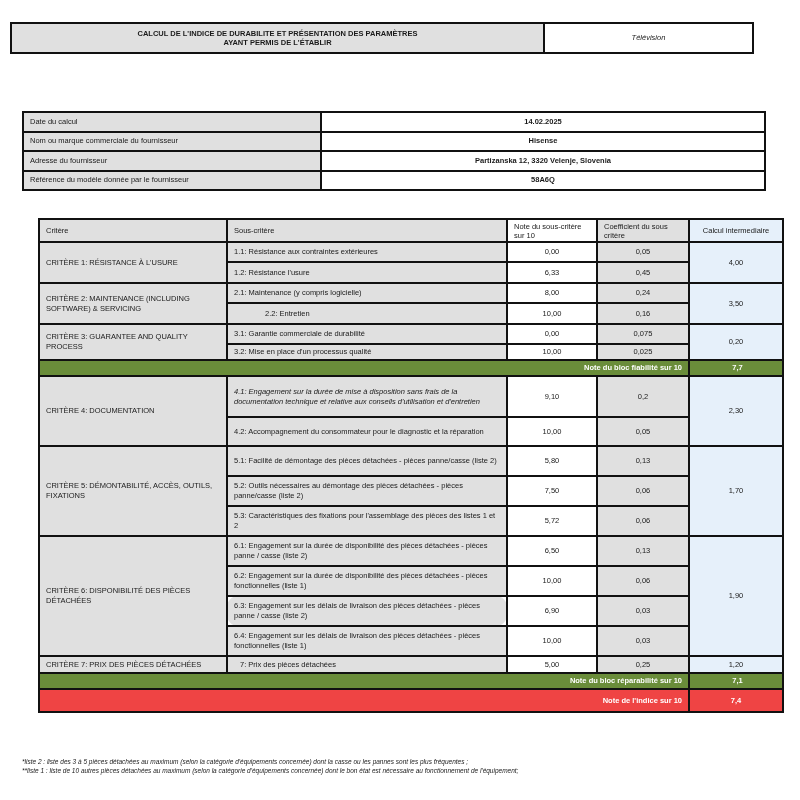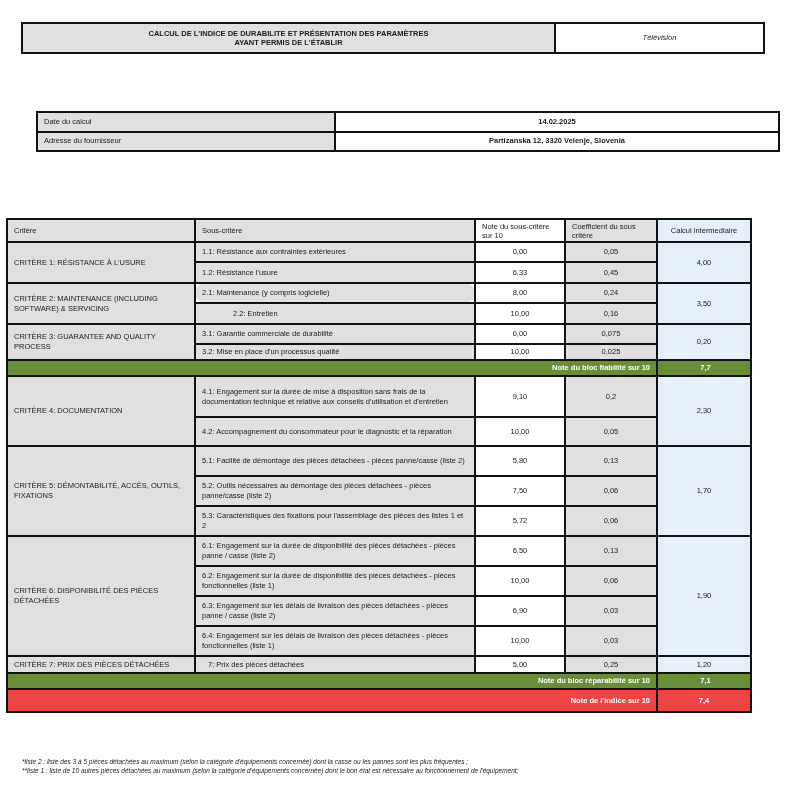--- a/index.html
+++ b/index.html
@@ -3,31 +3,31 @@
 <meta charset="utf-8">
 <style>
   html, body { margin: 0; padding: 0; background: #ffffff; }
   body { width: 800px; height: 800px; position: relative; font-family: "Liberation Sans", "DejaVu Sans", sans-serif; color: #1a1a1a; overflow: hidden; }
   table { border-collapse: collapse; position: absolute; table-layout: fixed; }
   td, th { border: 2px solid #111; font-size: 8px; line-height: 10px; padding: 0 6px; font-weight: normal; }
   .grey { background: #e0e0e0; }
   .white { background: #ffffff; }
   .blue-lt { background: #e6f0fa; }
 
-  #hdr { left: 21px; top: 22px; width: 744px; border-radius: 11px; }
+  #hdr { left: 10px; top: 22px; width: 744px; border-radius: 11px; }
   #hdr td { height: 28px; }
   #hdr .title { width: 519px; text-align: center; font-weight: bold; font-size: 7.5px; line-height: 9px; }
   #hdr .cat { text-align: center; font-style: italic; font-size: 7.5px; }
 
-  #info { left: 36px; top: 111px; width: 744px; }
+  #info { left: 22px; top: 111px; width: 744px; }
   #info td { height: 17.5px; }
   #info td.lbl { width: 284px; font-size: 7.5px; }
   #info td.val { text-align: center; font-weight: bold; font-size: 7.5px; }
 
-  #main { left: 6px; top: 218px; width: 744px; }
+  #main { left: 38px; top: 218px; width: 744px; }
   #main th { text-align: left; height: 21px; font-size: 7.5px; line-height: 9px; }
   #main th.calc { text-align: center; background: #e6f0fa; }
   #main td { font-size: 7.5px; line-height: 10px; }
   #main td.crit { font-size: 7.5px; }
   #main td.num { text-align: center; }
   .green-row td { background: #6a8d3a; color: #ffffff; font-weight: bold; height: 14px; font-size: 7px; }
   .green-row td.lbl { text-align: right; }
   .green-row td.val { text-align: center; font-size: 8px; padding-left: 9px; }
   .blue-row td { background: #ef4444; color: #ffffff; font-weight: bold; height: 21px; }
   .blue-row td.lbl { text-align: right; font-size: 11px; }
@@ -50,22 +50,30 @@
 </tbody>
   </table>
 
 <table id="info">
   <tbody>
       <tr>
     <td class="lbl grey">Date du calcul</td>
     <td class="val white">14.02.2025</td>
   </tr>
   <tr>
+    <td class="lbl grey">Nom ou marque commerciale du fournisseur</td>
+    <td class="val white">Hisense</td>
+  </tr>
+  <tr>
     <td class="lbl grey">Adresse du fournisseur</td>
     <td class="val white">Partizanska 12, 3320 Velenje, Slovenia</td>
+  </tr>
+  <tr>
+    <td class="lbl grey">Référence du modèle donnée par le fournisseur</td>
+    <td class="val white">58A6Q</td>
   </tr>
 </tbody>
   </table>
 
 <table id="main">
   <colgroup>
     <col style="width:188px">
       <col style="width:280px">
       <col style="width:90px">
       <col style="width:92px">
@@ -88,21 +96,21 @@
         <td class="num grey">0,05</td>
         <td class="num blue-lt" rowspan="2">4,00</td>
       </tr>
       <tr>
         <td class="grey" style="height: 19px;">1.2: Résistance  l'usure</td>
         <td class="num white">6,33</td>
         <td class="num grey">0,45</td>
       </tr>
       <tr>
         <td class="crit grey" rowspan="2">CRITÈRE 2: MAINTENANCE (INCLUDING SOFTWARE) &amp; SERVICING</td>
-        <td class="grey" style="height: 18px; border-radius: 10px;">2.1: Maintenance (y compris logicielle)</td>
+        <td class="grey" style="height: 18px;">2.1: Maintenance (y compris logicielle)</td>
         <td class="num white">8,00</td>
         <td class="num grey">0,24</td>
         <td class="num blue-lt" rowspan="2">3,50</td>
       </tr>
       <tr>
         <td class="grey" style="height: 19px; padding-left: 37px;">2.2: Entretien</td>
         <td class="num white">10,00</td>
         <td class="num grey">0,16</td>
       </tr>
       <tr>
@@ -120,21 +128,21 @@
     </tbody>
   <tbody>
       <tr class="green-row" id="row-fiab">
     <td class="lbl" colspan="4">Note du bloc fiabilité sur 10</td>
     <td class="val">7,7</td>
   </tr>
   </tbody>
     <tbody id="crit-body-2">
       <tr>
         <td class="crit grey" rowspan="2">CRITÈRE 4: DOCUMENTATION</td>
-        <td class="grey" style="height: 39px;">4.1: Engagement sur la durée de mise à disposition sans frais de la documentation technique et relative aux conseils d'utilisation et d'entretien</td>
+        <td class="grey" style="height: 39px; font-style: italic;">4.1: Engagement sur la durée de mise à disposition sans frais de la documentation technique et relative aux conseils d'utilisation et d'entretien</td>
         <td class="num white">9,10</td>
         <td class="num grey">0,2</td>
         <td class="num blue-lt" rowspan="2">2,30</td>
       </tr>
       <tr>
         <td class="grey" style="height: 27px;">4.2: Accompagnement du consommateur pour le diagnostic et la réparation</td>
         <td class="num white">10,00</td>
         <td class="num grey">0,05</td>
       </tr>
       <tr>
@@ -160,21 +168,21 @@
         <td class="num white">6,50</td>
         <td class="num grey">0,13</td>
         <td class="num blue-lt" rowspan="4">1,90</td>
       </tr>
       <tr>
         <td class="grey" style="height: 28px;">6.2: Engagement sur la durée de disponibilité des pièces détachées - pièces fonctionnelles (liste 1)</td>
         <td class="num white">10,00</td>
         <td class="num grey">0,06</td>
       </tr>
       <tr>
-        <td class="grey" style="height: 28px;">6.3: Engagement sur les délais de livraison des pièces détachées - pièces panne / casse (liste 2)</td>
+        <td class="grey" style="height: 28px; border-radius: 11px;">6.3: Engagement sur les délais de livraison des pièces détachées - pièces panne / casse (liste 2)</td>
         <td class="num white">6,90</td>
         <td class="num grey">0,03</td>
       </tr>
       <tr>
         <td class="grey" style="height: 28px;">6.4: Engagement sur les délais de livraison des pièces détachées - pièces fonctionnelles (liste 1)</td>
         <td class="num white">10,00</td>
         <td class="num grey">0,03</td>
       </tr>
       <tr>
         <td class="crit grey" rowspan="1">CRITÈRE 7: PRIX DES PIÈCES DÉTACHÉES</td>

